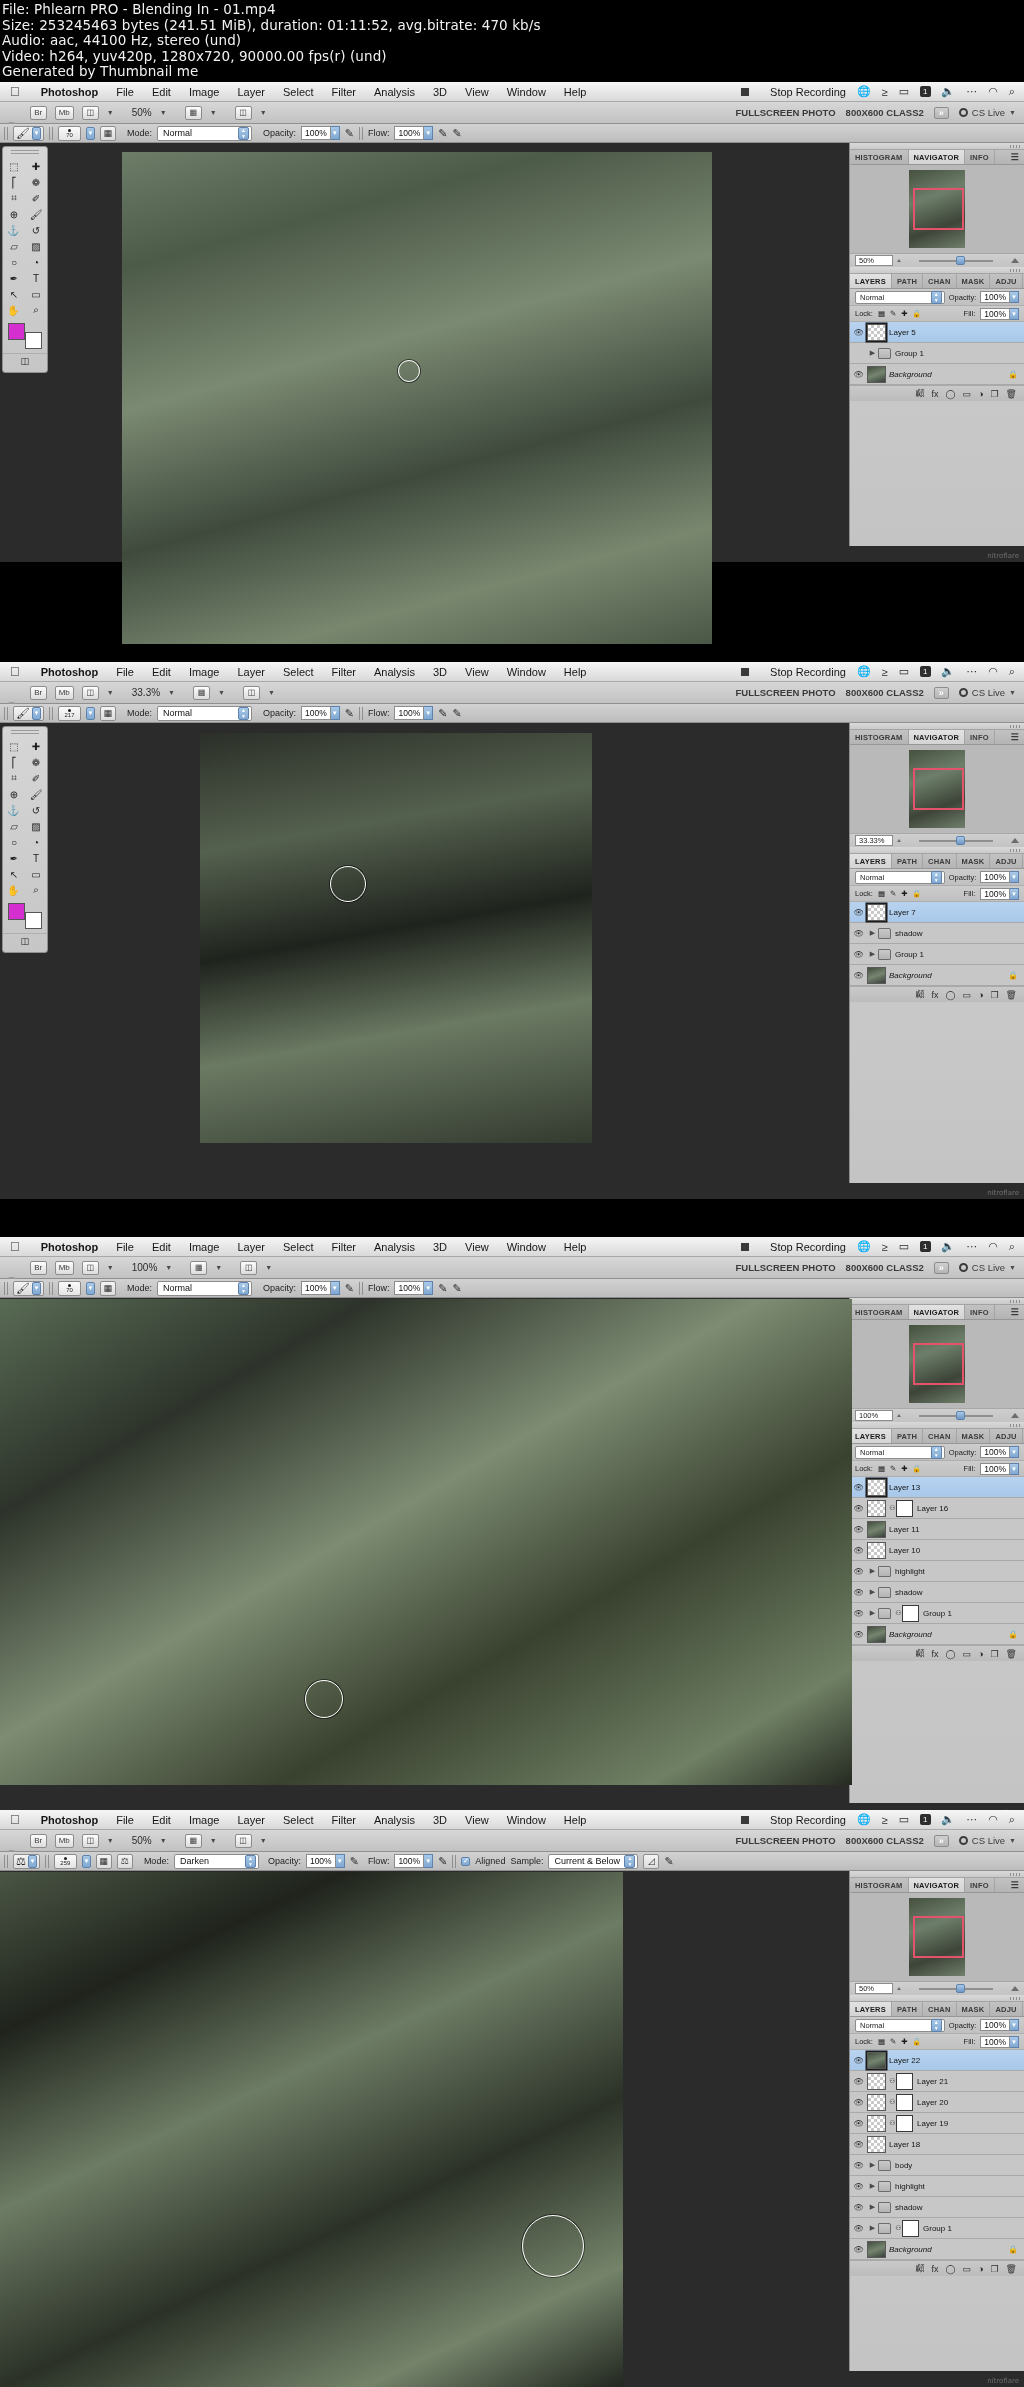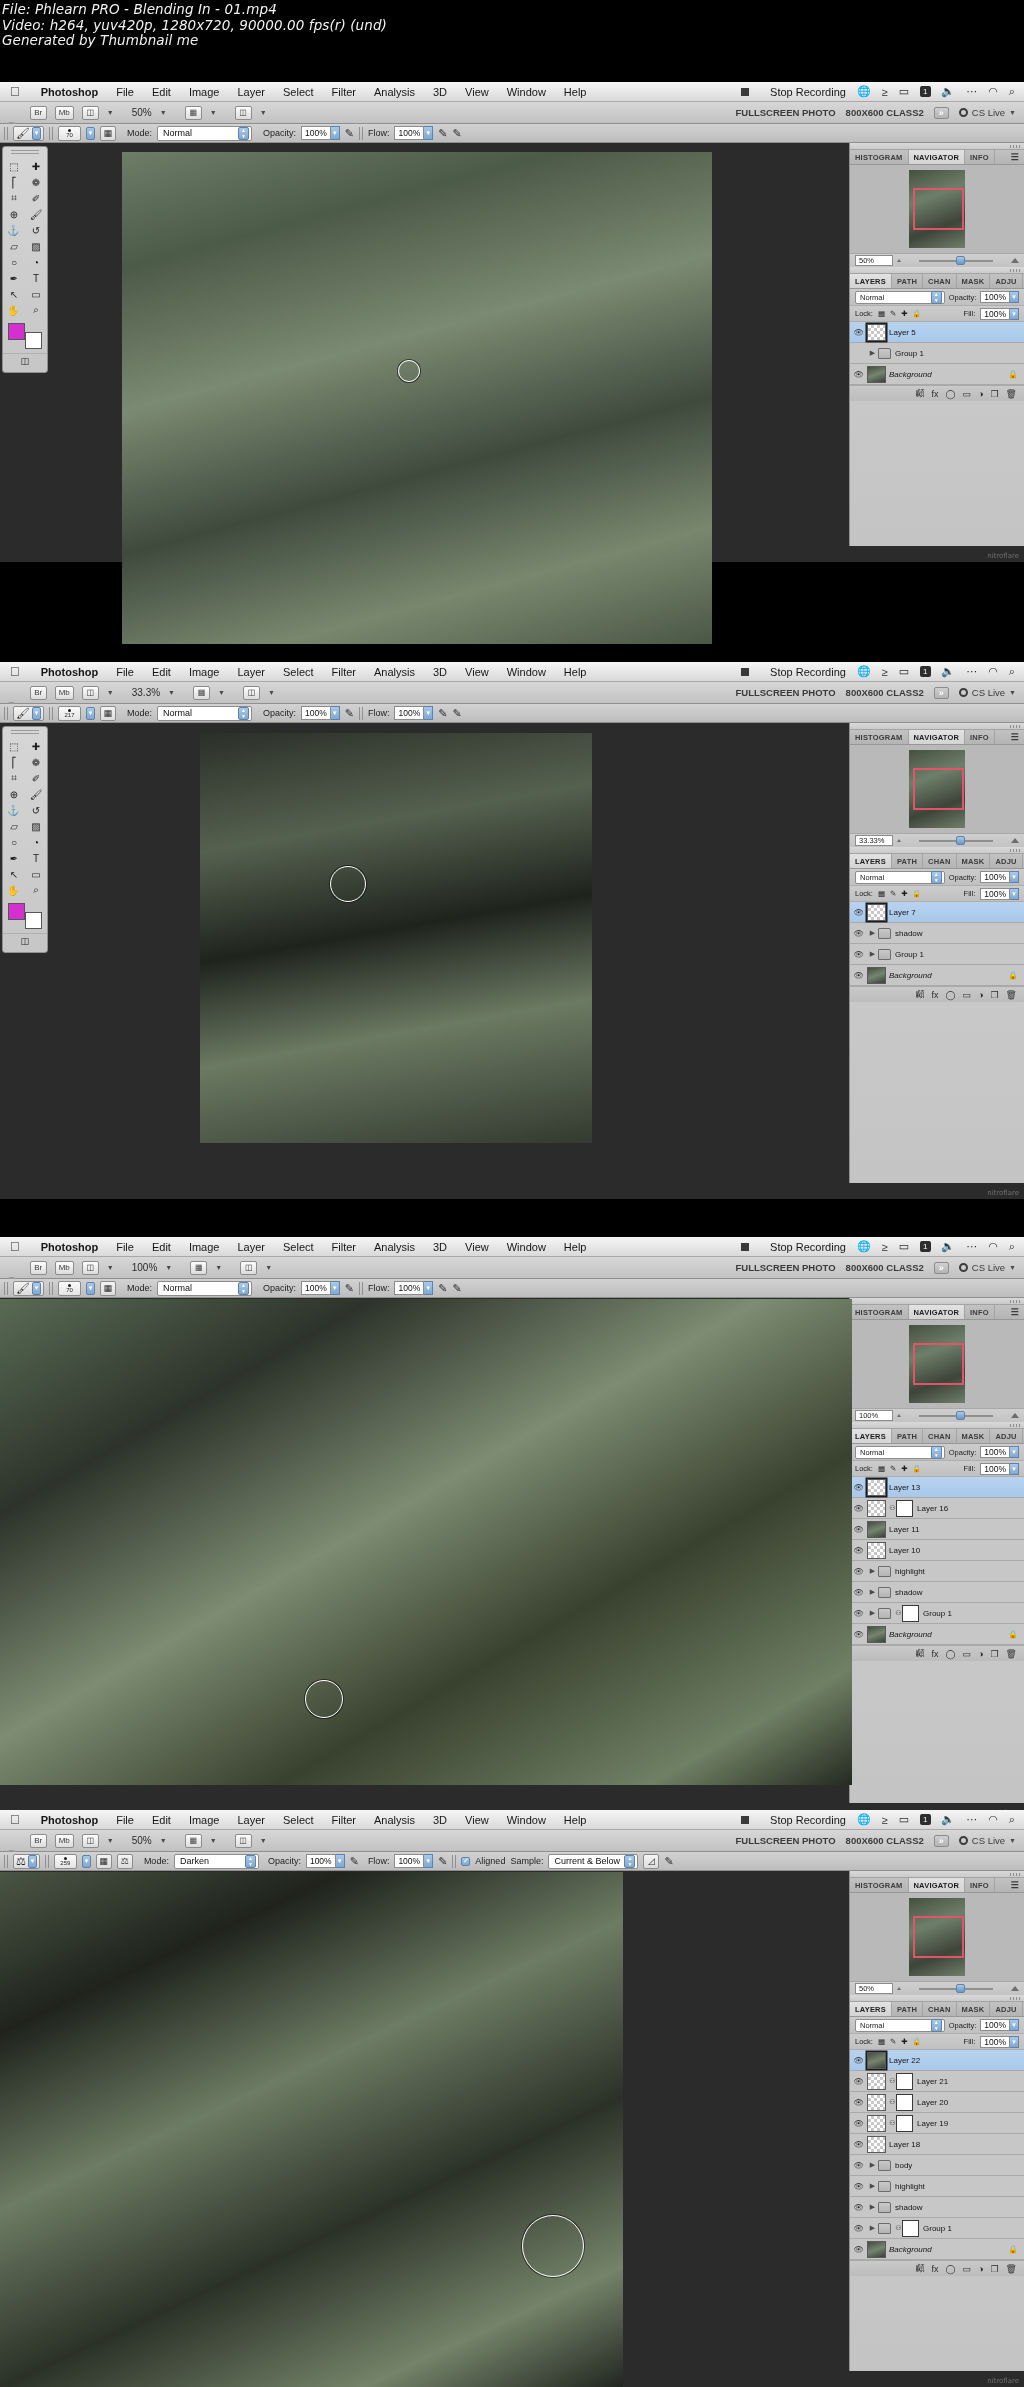--- a/index.html
+++ b/index.html
@@ -12,21 +12,21 @@
   .page { position:relative; width:1024px; height:2387px; background:#000; }
 
   
   .vidinfo {
     position:absolute; left:0; top:0; width:1024px; height:82px;
     background:#000; color:#f2f2f2;
     font-family:"DejaVu Sans", sans-serif;
     font-size:13.5px; line-height:15.6px;
     padding:2px 0 0 2px; white-space:nowrap;
   }
-  .vidinfo div { letter-spacing:.1px;font-style:italic; }
+  .vidinfo div { letter-spacing:.1px; }
 
   
   .shot { position:absolute; left:0; width:1024px; background:#1a1a1a; }
 
   
   .menubar {
     position:relative; height:20px; width:100%;
     background:linear-gradient(to bottom,#f6f6f6 0%,#e6e6e6 55%,#d9d9d9 100%);
     border-bottom:1px solid #a9a9a9;
     display:flex; align-items:center;
@@ -202,20 +202,22 @@
   .wm { position:absolute; right:5px; bottom:2px; color:#6e6e6e; font-size:7px;
     font-family:"DejaVu Sans", sans-serif; }
 </style>
 </head>
 <body>
 
 <div class="page">
 
   <div class="vidinfo">
     <div>File: Phlearn PRO - Blending In - 01.mp4</div>
+    <div>Size: 253245463 bytes (241.51 MiB), duration: 01:11:52, avg.bitrate: 470 kb/s</div>
+    <div>Audio: aac, 44100 Hz, stereo (und)</div>
     <div>Video: h264, yuv420p, 1280x720, 90000.00 fps(r) (und)</div>
     <div>Generated by Thumbnail me</div>
   </div>
 
   <div id="shots-host">
       <div class="shot" style="top:82px;height:480px;">
       <div class="menubar">
     <span class="apple"></span>
     <div class="mi b">Photoshop</div>
           <div class="mi">File</div>

